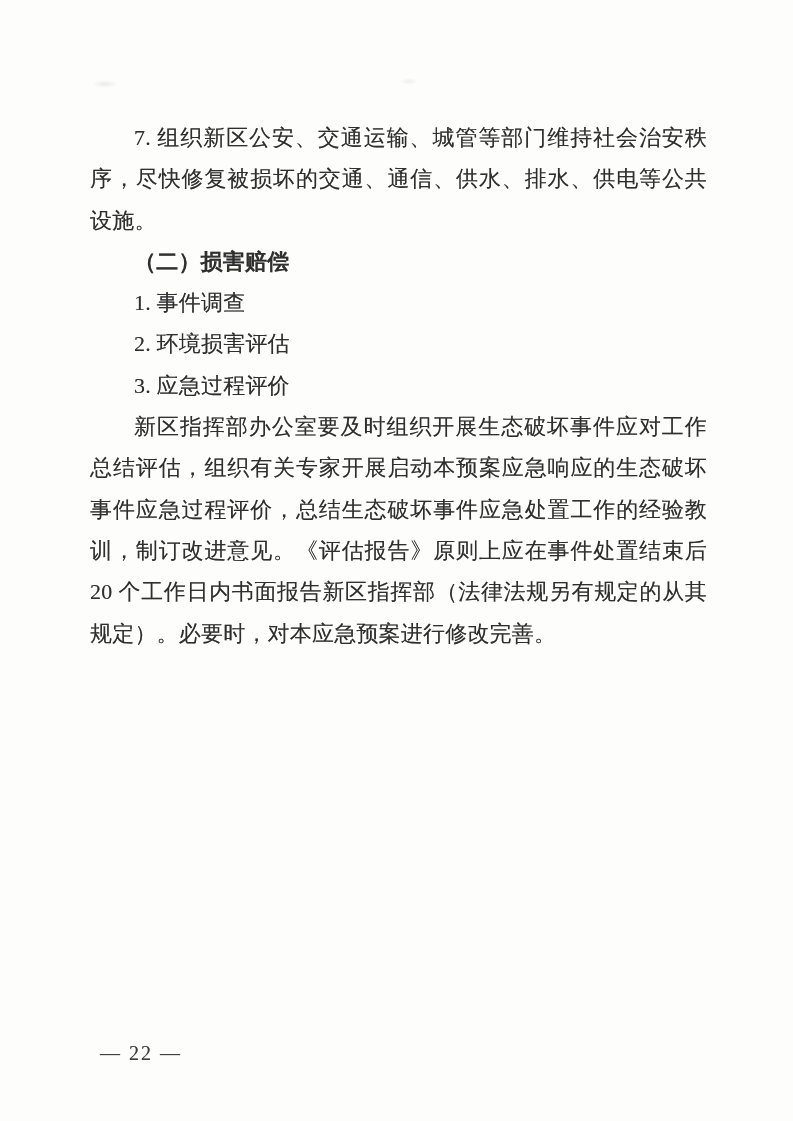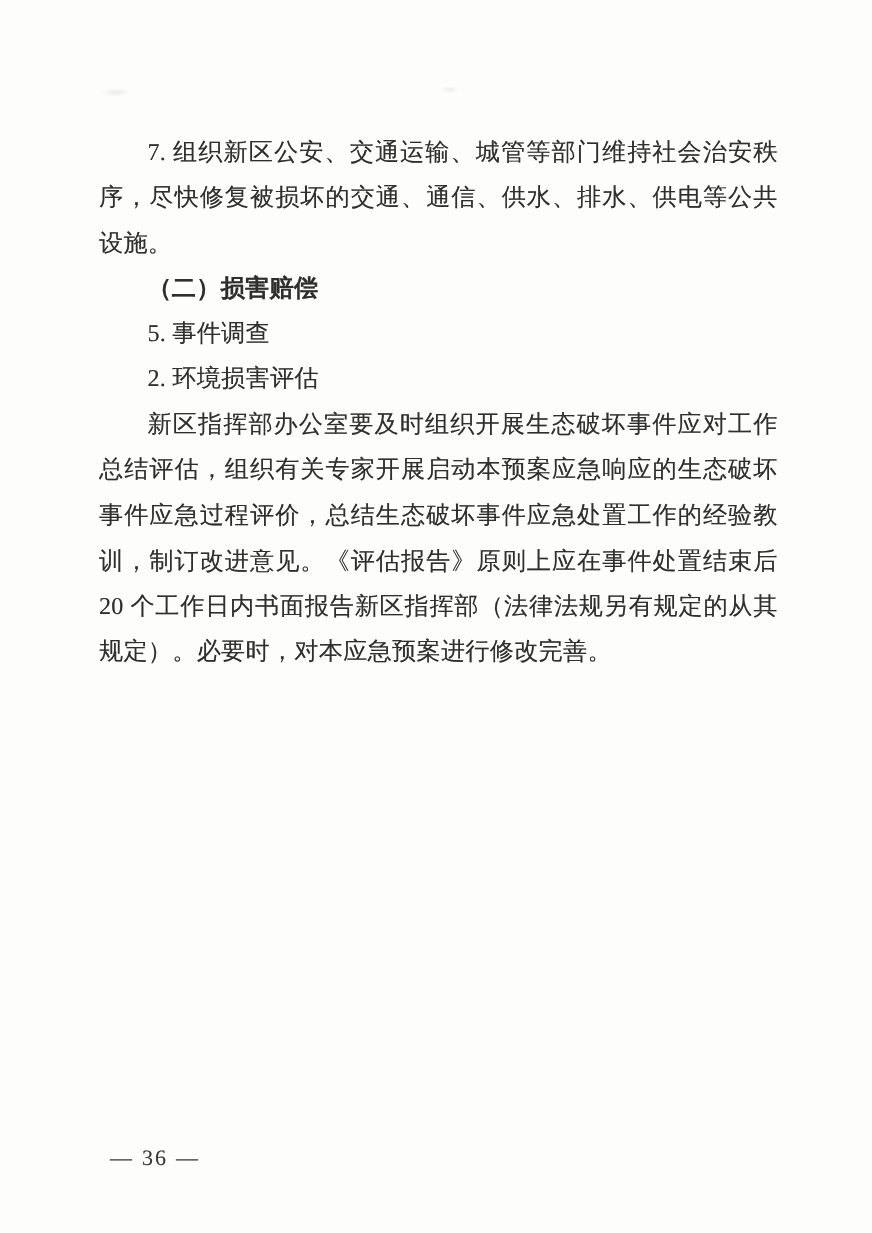--- a/index.html
+++ b/index.html
@@ -68,19 +68,20 @@
 </head>
 <body>
 
 <div class="page">
   <div class="scan-artifact-1"></div>
   <div class="scan-artifact-2"></div>
 
   <div class="text-block">
     <p>7. 组织新区公安、交通运输、城管等部门维持社会治安秩序，尽快修复被损坏的交通、通信、供水、排水、供电等公共设施。</p>
     <p class="section-heading">（二）损害赔偿</p>
-    <p>5. 事件调查</p>
+    <p>1. 事件调查</p>
     <p>2. 环境损害评估</p>
+    <p>3. 应急过程评价</p>
     <p>新区指挥部办公室要及时组织开展生态破坏事件应对工作总结评估，组织有关专家开展启动本预案应急响应的生态破坏事件应急过程评价，总结生态破坏事件应急处置工作的经验教训，制订改进意见。《评估报告》原则上应在事件处置结束后 20 个工作日内书面报告新区指挥部（法律法规另有规定的从其规定）。必要时，对本应急预案进行修改完善。</p>
   </div>
 
-  <div class="page-number">— 36 —</div>
+  <div class="page-number">— 22 —</div>
 </div>
 
 </body></html>

